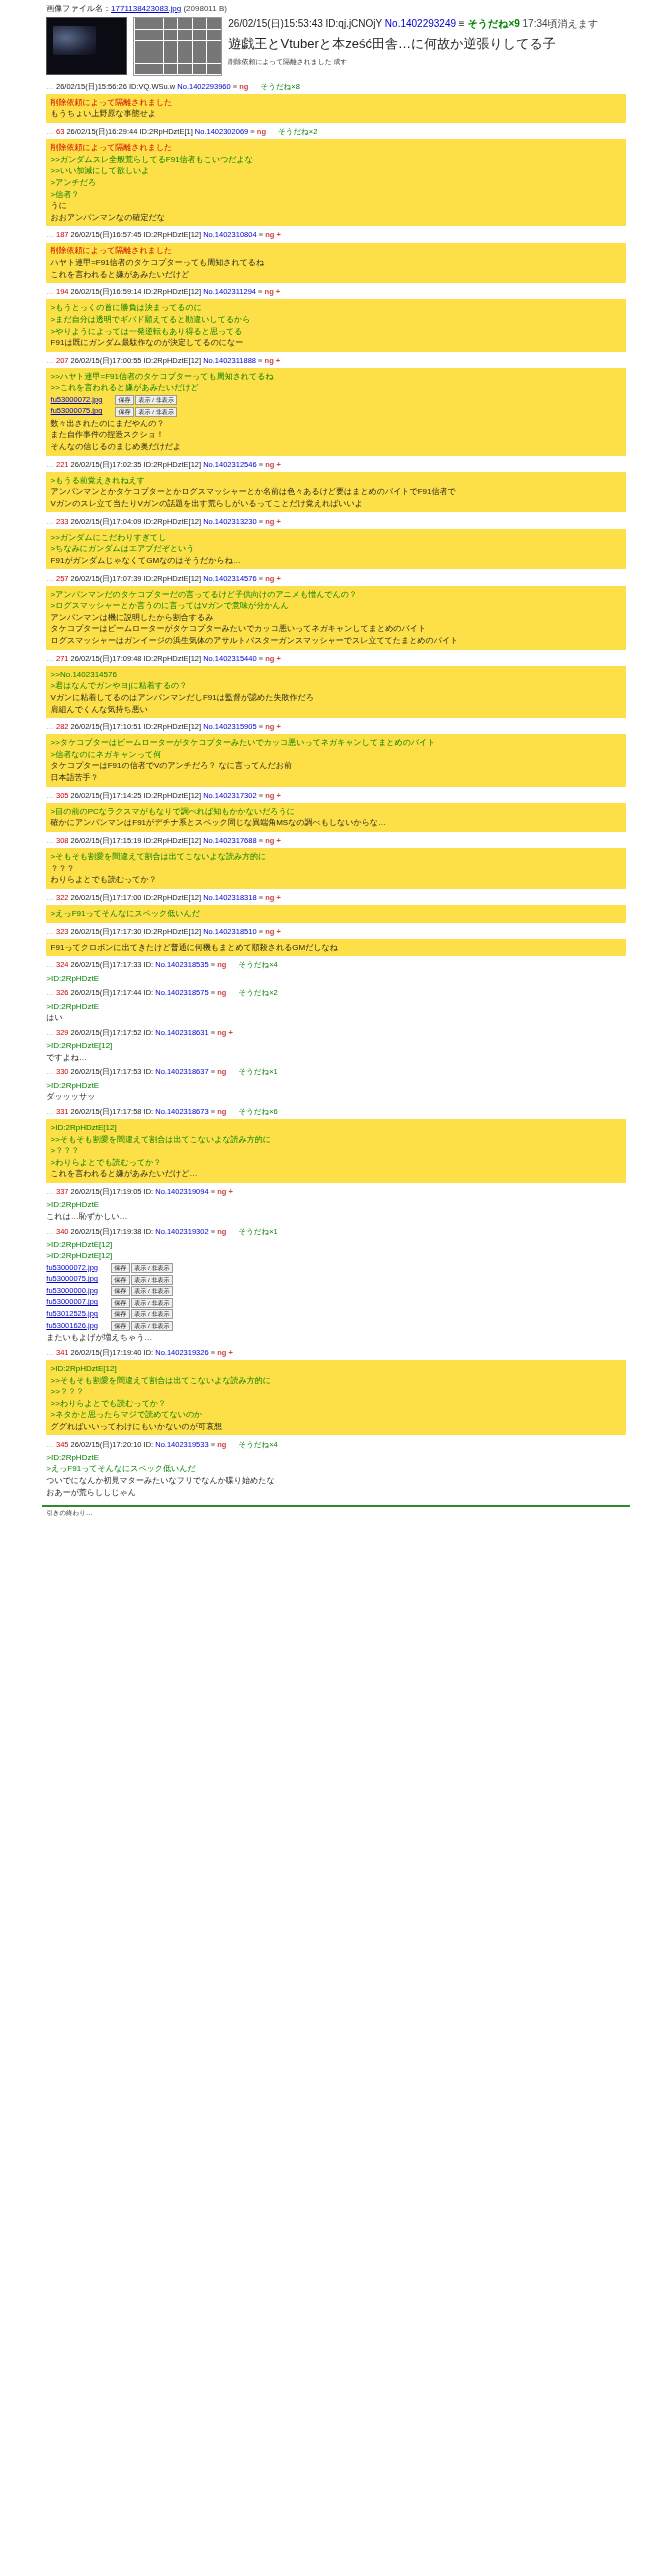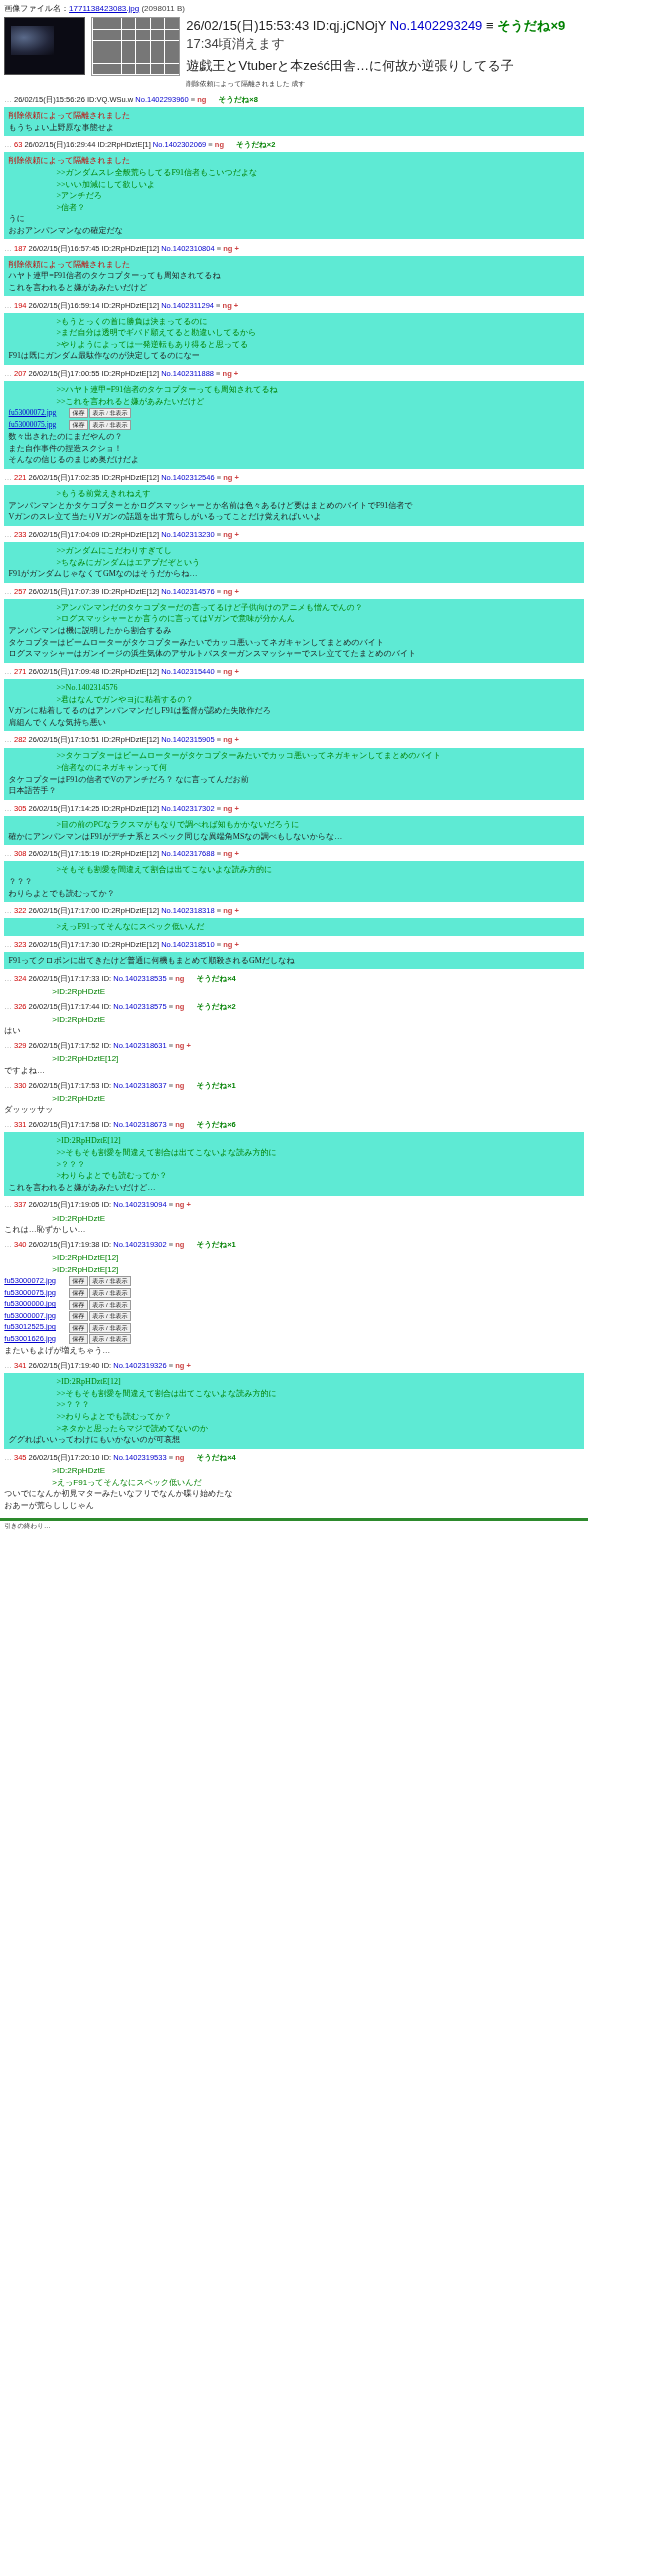--- a/index.html
+++ b/index.html
@@ -3,21 +3,21 @@
 <meta charset="utf-8">
 <style>
   html,body{margin:0;padding:0;}
   body{
     width:661px;
     background:#ffffff;
     font-family:"Liberation Sans","DejaVu Sans",sans-serif;
     font-size:8px;
     color:#222222;
   }
-  .page{width:588px;position:relative;}
+  .page{width:588px;position:relative;padding-left:42px;}
 
   
   .imgheader{padding:2.9px 4.3px 1.4px 4.3px;font-size:8px;}
   .imgheader .label{color:#222;}
   .imgheader .fname{color:#0000cc;text-decoration:underline;}
   .imgheader .meta{color:#444;}
 
   .topregion{display:flex;align-items:flex-start;padding:1.4px 4.3px 4.3px 4.3px;gap:5.8px;}
   .thumb-dark{
     width:79px;height:56px;background:#0b0b14;border:0.7px solid #555;
@@ -25,41 +25,41 @@
   }
   .thumb-dark .glow{position:absolute;left:5.8px;top:8.6px;width:43px;height:29px;
     background:radial-gradient(ellipse at 30% 40%, #5a6a8a 0%, #22263a 60%, #0b0b14 100%);}
   .thumb-dark .txt{position:absolute;left:2.9px;bottom:2.2px;color:#cfd4e5;font-size:3.6px;}
   .thumb-grid{
     width:86px;height:56px;border:0.7px solid #999;background:#fff;flex:0 0 auto;
     display:grid;grid-template-columns:repeat(6,1fr);grid-template-rows:repeat(5,1fr);gap:0.7px;padding:0.7px;
   }
   .thumb-grid i{display:block;background:#777;}
   .topmsg{flex:1 1 auto;min-width:0;}
-  .topmsg .line1{font-size:13px;}
+  .topmsg .line1{font-size:10px;}
   .topmsg .line1 .no{color:#0000cc;}
   .topmsg .line1 .nm{color:#008000;font-weight:bold;}
   .topmsg .line1 .tm{color:#444;}
   .topmsg .body{margin-top:4.3px;font-size:13px;}
   .topmsg .subnote{margin-top:4.3px;font-size:6.8px;color:#333;}
 
   
   .post{position:relative;padding:1.4px 4.3px 1.4px 4.3px;}
   .post .hdr{font-size:7.5px;white-space:nowrap;overflow:hidden;}
   .post .num{color:#cc0000;}
   .post .dt{color:#222;}
   .post .pno{color:#0000cc;}
   .post .menu{color:#666;}
   .post .plus{color:#cc4444;font-weight:bold;}
-  .post .nm{color:#008000;font-weight:bold;margin-left:10px;}
+  .post .nm{color:#008000;font-weight:normal;margin-left:10px;}
   .post .ell{color:#999;margin-right:2.2px;}
   .post .body{margin:2.2px 0 1.4px 0;font-size:8px;line-height:1.45;}
-  .post .body .q{color:#008000;margin-left:48px;}
+  .post .body .q{color:#008000;}
   .post .body .del{color:#cc0000;}
-  .bubble{background:#5eead4;padding:2.9px 4.3px;font-family:Liberation Serif, serif;}
+  .bubble{background:#fde047;padding:2.9px 4.3px;}
 
   .filerow{display:flex;align-items:center;gap:13px;margin:0.7px 0;}
   .filerow a{color:#0000cc;text-decoration:underline;font-size:7.5px;}
   .btnpair{display:flex;gap:1.4px;}
   .minibtn{
     border:0.7px solid #999;background:#efefef;font-size:6.1px;
     padding:0 2.2px;line-height:8px;color:#111;white-space:nowrap;
   }
   .greenbar{height:2.2px;background:#2d8a2d;margin:4.3px 0 1.4px 0;}
   .tailnote{font-size:6.5px;color:#333;padding:0 4.3px;}

